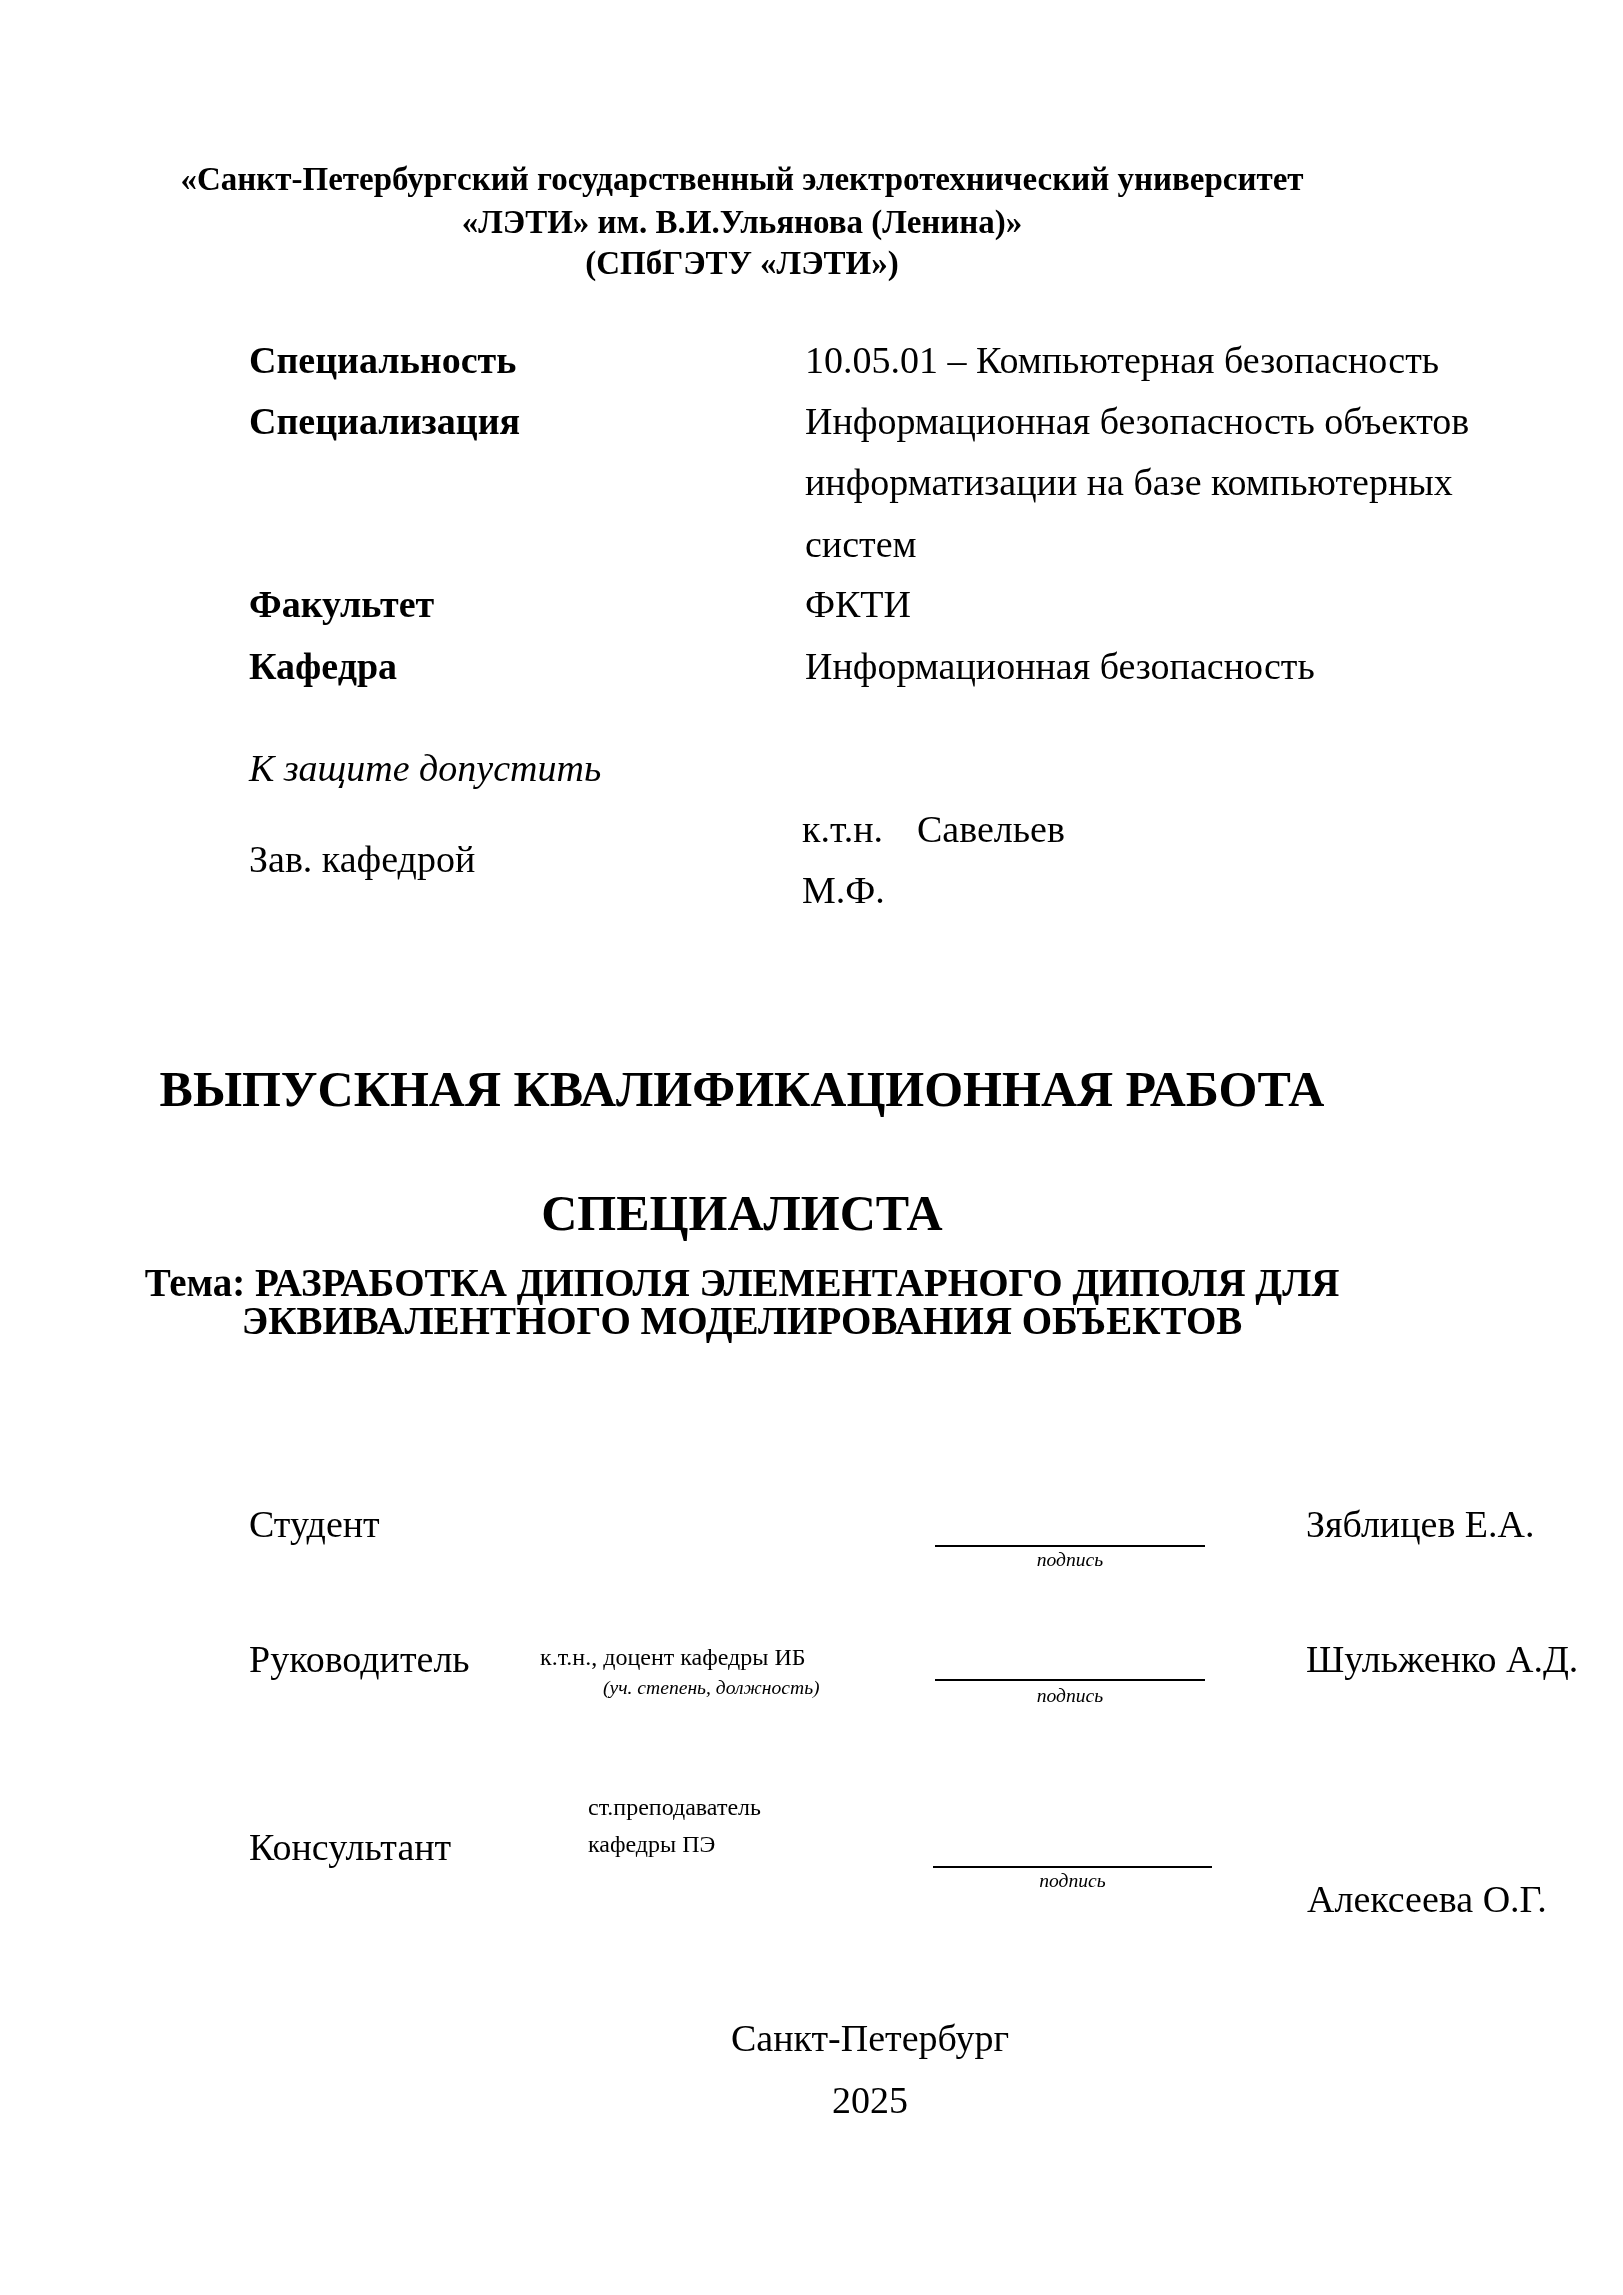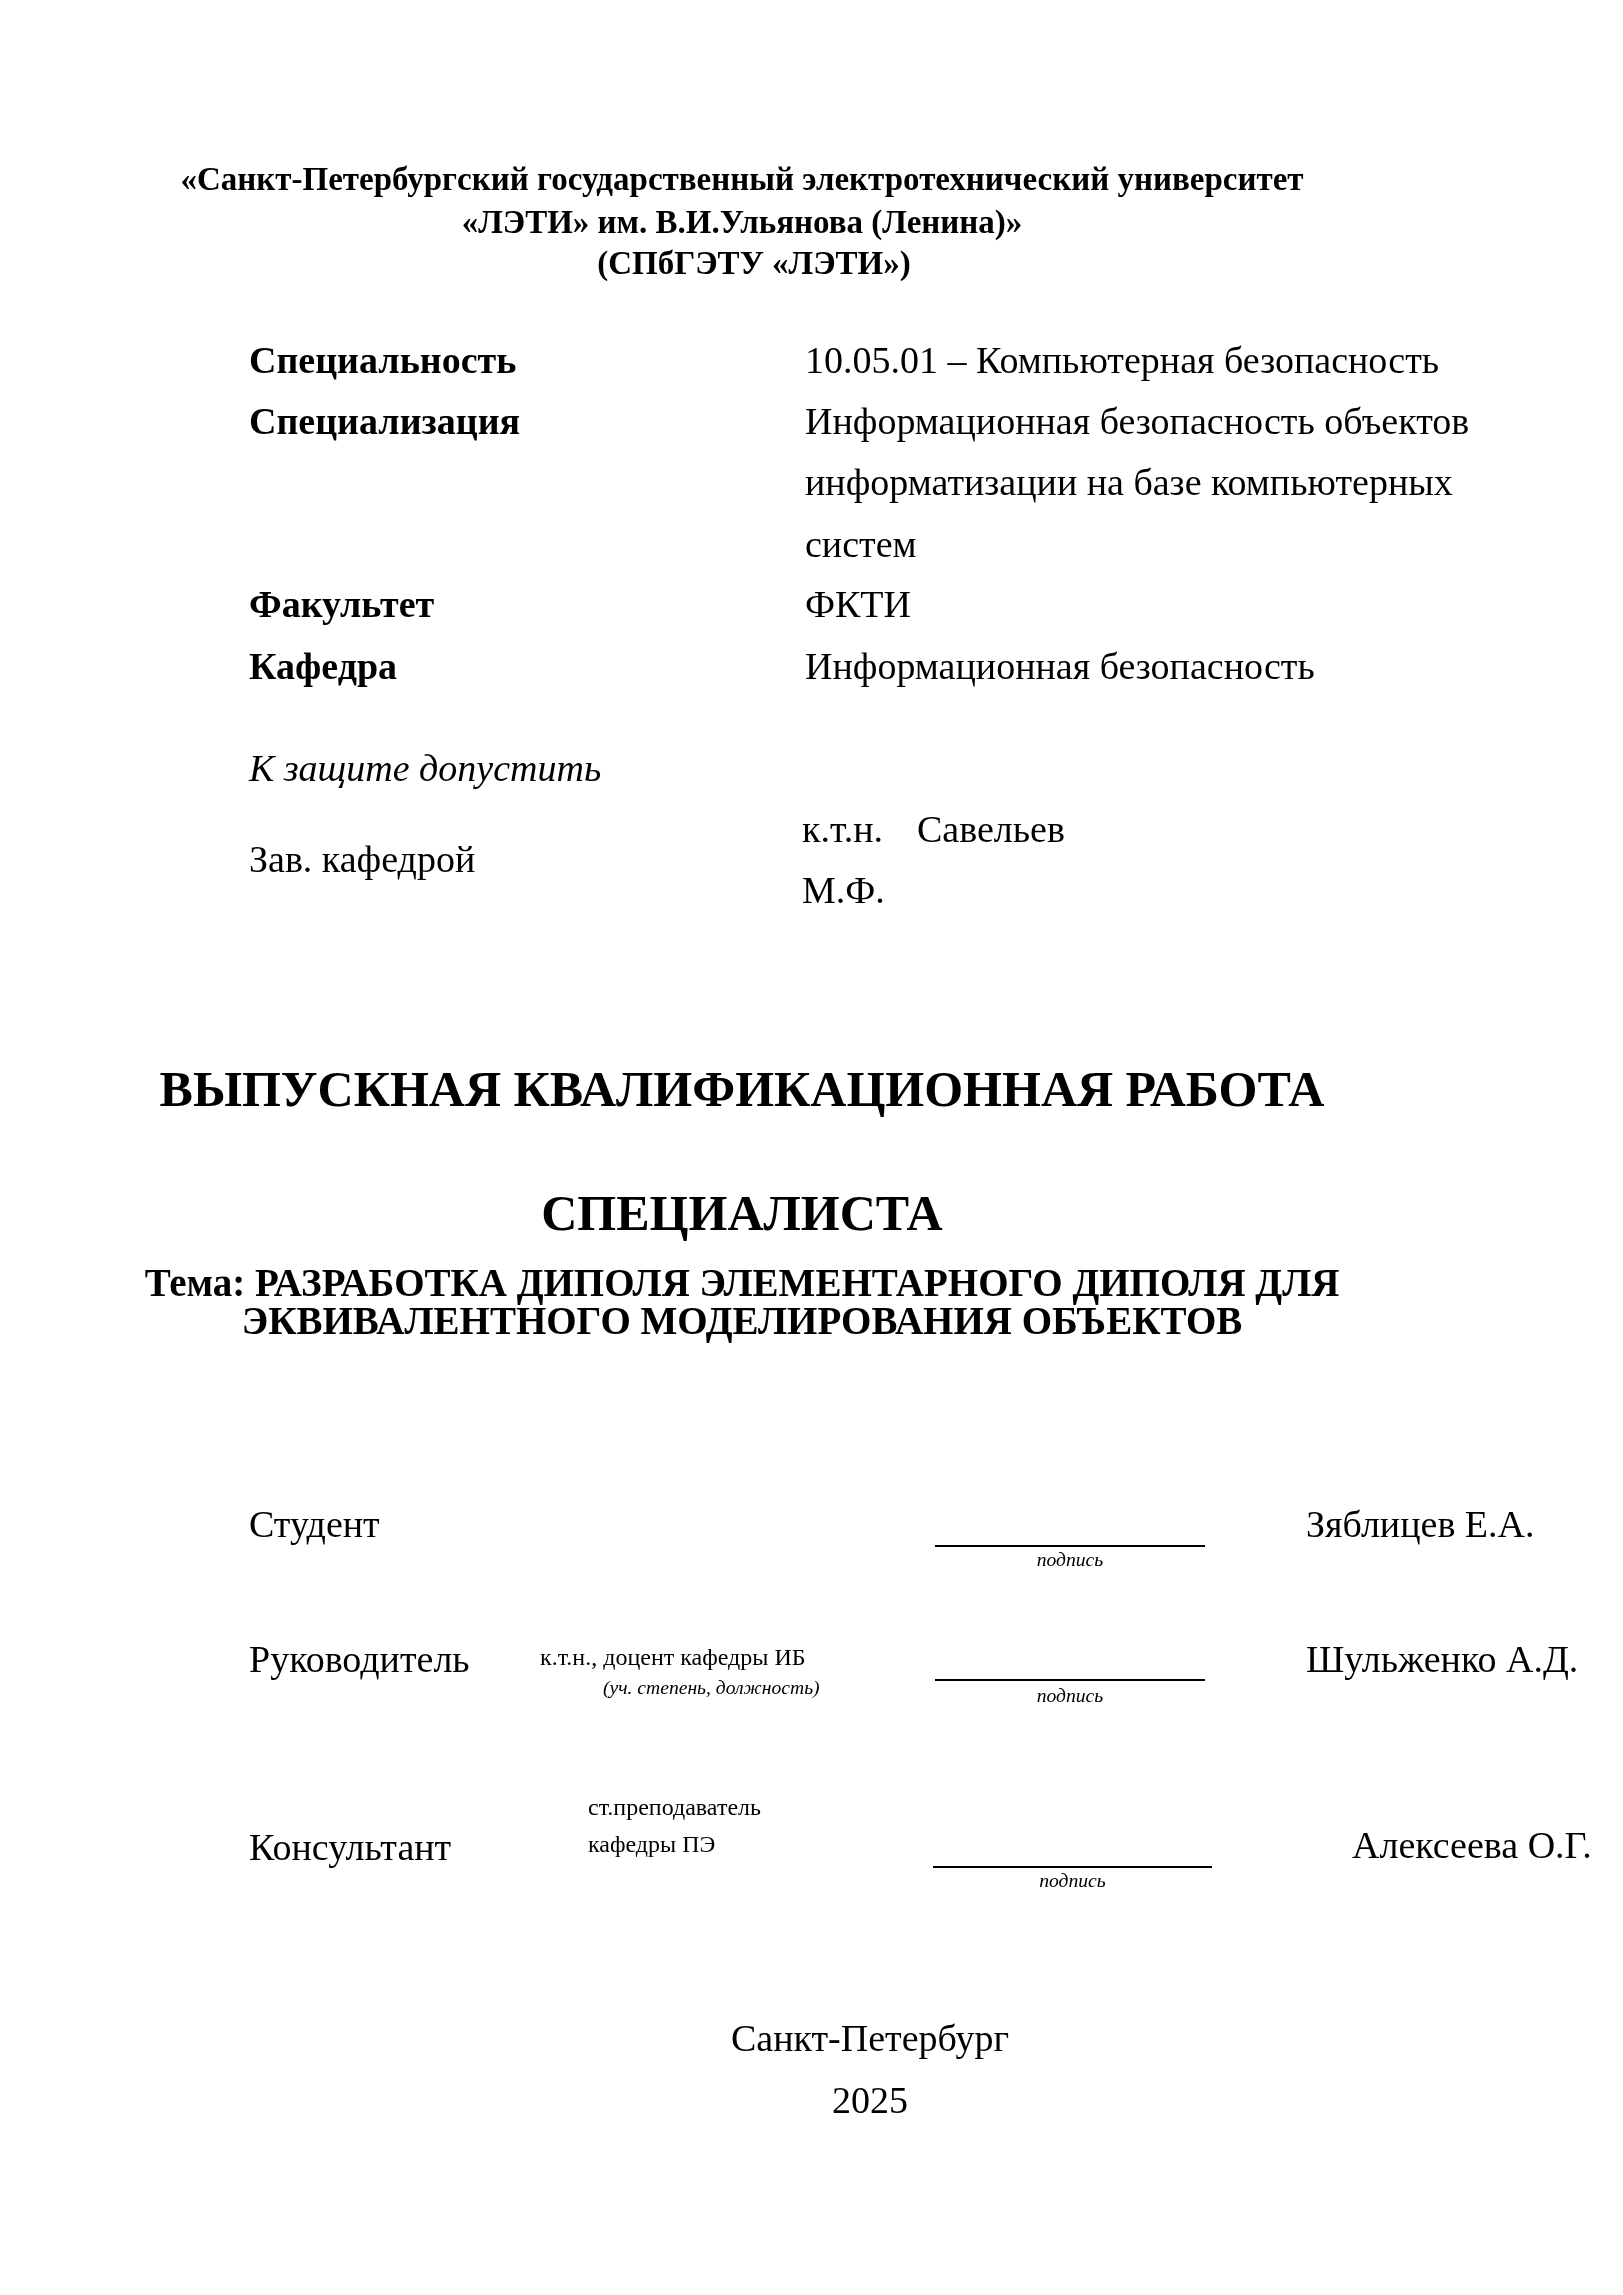--- a/index.html
+++ b/index.html
@@ -16,21 +16,21 @@
   .topic { font-size:39px; font-weight:bold; }
   .small { font-size:24px; }
   .tiny { font-size:19.6px; font-style:italic; }
   .sigline { position:absolute; height:0; border-top:2.4px solid #000; }
 </style>
 </head>
 <body>
 
 <div class="abs center hdr" style="top:163px;">«Санкт-Петербургский государственный электротехнический университет</div>
 <div class="abs center hdr" style="top:206px;">«ЛЭТИ» им. В.И.Ульянова (Ленина)»</div>
-<div class="abs center hdr" style="top:247px;padding-left:12px;">(СПбГЭТУ «ЛЭТИ»)</div>
+<div class="abs center hdr" style="top:247px;">(СПбГЭТУ «ЛЭТИ»)</div>
 
 <div>
   <div class="abs lbl" style="top:341px;">Специальность</div>
   <div class="abs val" style="top:341px;">10.05.01 – Компьютерная безопасность</div>
 
   <div class="abs lbl" style="top:402px;">Специализация</div>
   <div class="abs val" style="top:402px;">Информационная безопасность объектов</div>
   <div class="abs val" style="top:463px;">информатизации на базе компьютерных</div>
   <div class="abs val" style="top:525px;">систем</div>
 
@@ -68,18 +68,18 @@
   <div class="abs tiny" style="left:935px; width:270px; text-align:center; top:1686px;">подпись</div>
   <div class="abs body49" style="left:1306px; top:1640px;">Шульженко А.Д.</div>
 </div>
 
 <div>
   <div class="abs body49" style="left:249px; top:1828px;">Консультант</div>
   <div class="abs small" style="left:588px; top:1795px;">ст.преподаватель</div>
   <div class="abs small" style="left:588px; top:1832px;">кафедры ПЭ</div>
   <div class="sigline" style="left:933px; width:279px; top:1866px;"></div>
   <div class="abs tiny" style="left:933px; width:279px; text-align:center; top:1871px;">подпись</div>
-  <div class="abs body49" style="left:1307px; top:1826px;margin-left:45px;">Алексеева О.Г.</div>
+  <div class="abs body49" style="left:1307px; top:1880px;">Алексеева О.Г.</div>
 </div>
 
 <div class="abs body49" style="left:0; width:1740px; text-align:center; top:2019px;">Санкт-Петербург</div>
 <div class="abs body49" style="left:0; width:1740px; text-align:center; top:2081px;">2025</div>
 
 
 </body></html>

